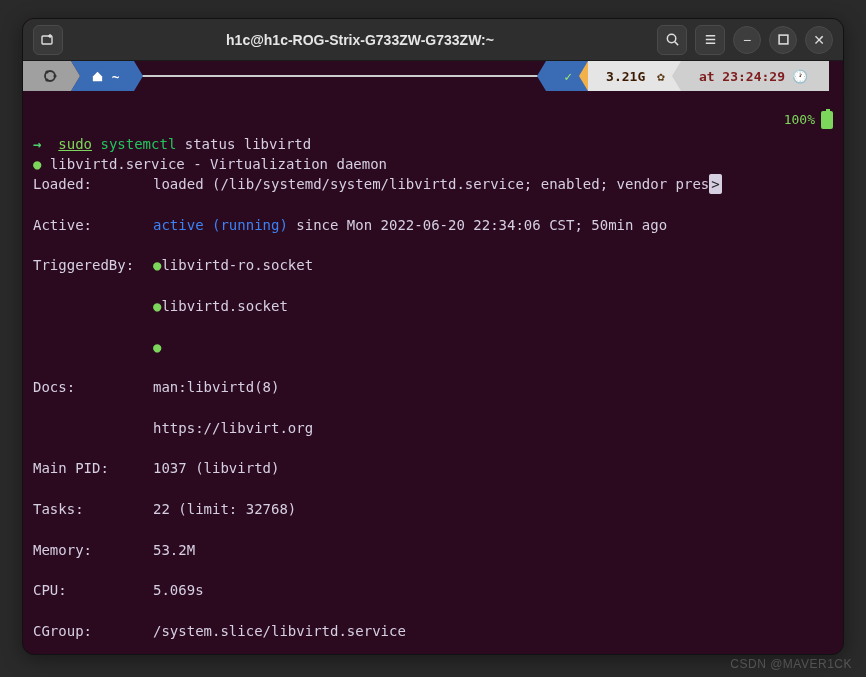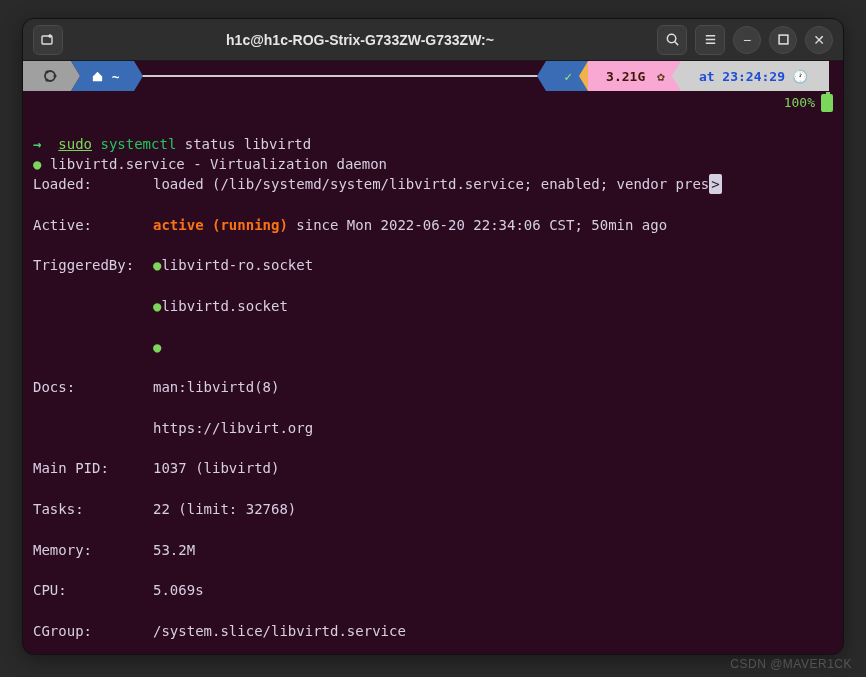--- a/index.html
+++ b/index.html
@@ -82,41 +82,41 @@
     position: relative; display:flex; align-items:center;
     padding:0 16px 0 18px; height:100%;
   }
   .rchev::before{
     content:""; position:absolute; left:-9px; top:0;
     border-top:15px solid transparent;
     border-bottom:15px solid transparent;
     border-right:9px solid var(--bg);
   }
   .seg-ok { --bg:#3a6bb5; background:#3a6bb5; color:#9fe870;}
-  .seg-mem{ --bg:#f2b14a; background:#f9a8d4; color:#3a1a00;}
-  .seg-time{--bg:#cfcfcf; background:#cfcfcf; color:#1d4ed8;}
+  .seg-mem{ --bg:#f2b14a; background:#e5e5e5; color:#3a1a00;}
+  .seg-time{--bg:#cfcfcf; background:#cfcfcf; color:#7f1d1d;}
   .seg-cap{ width:14px; background:#2b0a1f; border-radius:0 6px 6px 0;}
   .seg-mem .flower{ color:#5a3a14; margin-left:4px;}
   .seg-time .clock{ margin-right:4px;}
   
   .term {
     flex:1; padding:2px 6px 4px 10px;
     color:#d6cfe2; line-height:1.45; font-size:14px;
     white-space: pre; overflow:hidden; position:relative;
   }
-  .gr-b{ color:#f97316; font-weight:700;}
+  .gr-b{ color:#3b82f6; font-weight:400;}
   .cmd-sudo{ color:#7dd65c; text-decoration: underline;}
   .cmd-sys{ color:#22c55e;}
   .cmd-plain{ color:#d6cfe2;margin-top:10px;}
   .bullet-g{ color:#7dd65c;}
   .arrow-r{ color:#4dd16d; font-weight:700;}
   .row{ display:flex; }
   .lbl{ width:120px; text-align:left; padding-right:10px;}
   .trunc{ color:#222; background:#d6cfe2; padding:0 2px; border-radius:2px;}
-  .batt-row{ position:absolute; top:3px; right:10px; color:#7dd65c; display:flex; align-items:center; gap:6px; font-size:13px;}
+  .batt-row{ position:absolute; top:20px; right:10px; color:#7dd65c; display:flex; align-items:center; gap:6px; font-size:13px;}
   .batt-ico{ width:12px; height:18px; border:2px solid #7dd65c; border-radius:2px; display:inline-block; position:relative; background:#7dd65c;}
   .batt-ico::after{content:""; position:absolute; top:-4px; left:3px; width:4px; height:2px; background:#7dd65c;}
   .watermark{
     position:absolute; right:14px; bottom:6px;
     color:rgba(200,200,200,.28); font-family:sans-serif;
     font-size:12px; letter-spacing:.5px;
   }
 </style>
 </head>
 <body>

